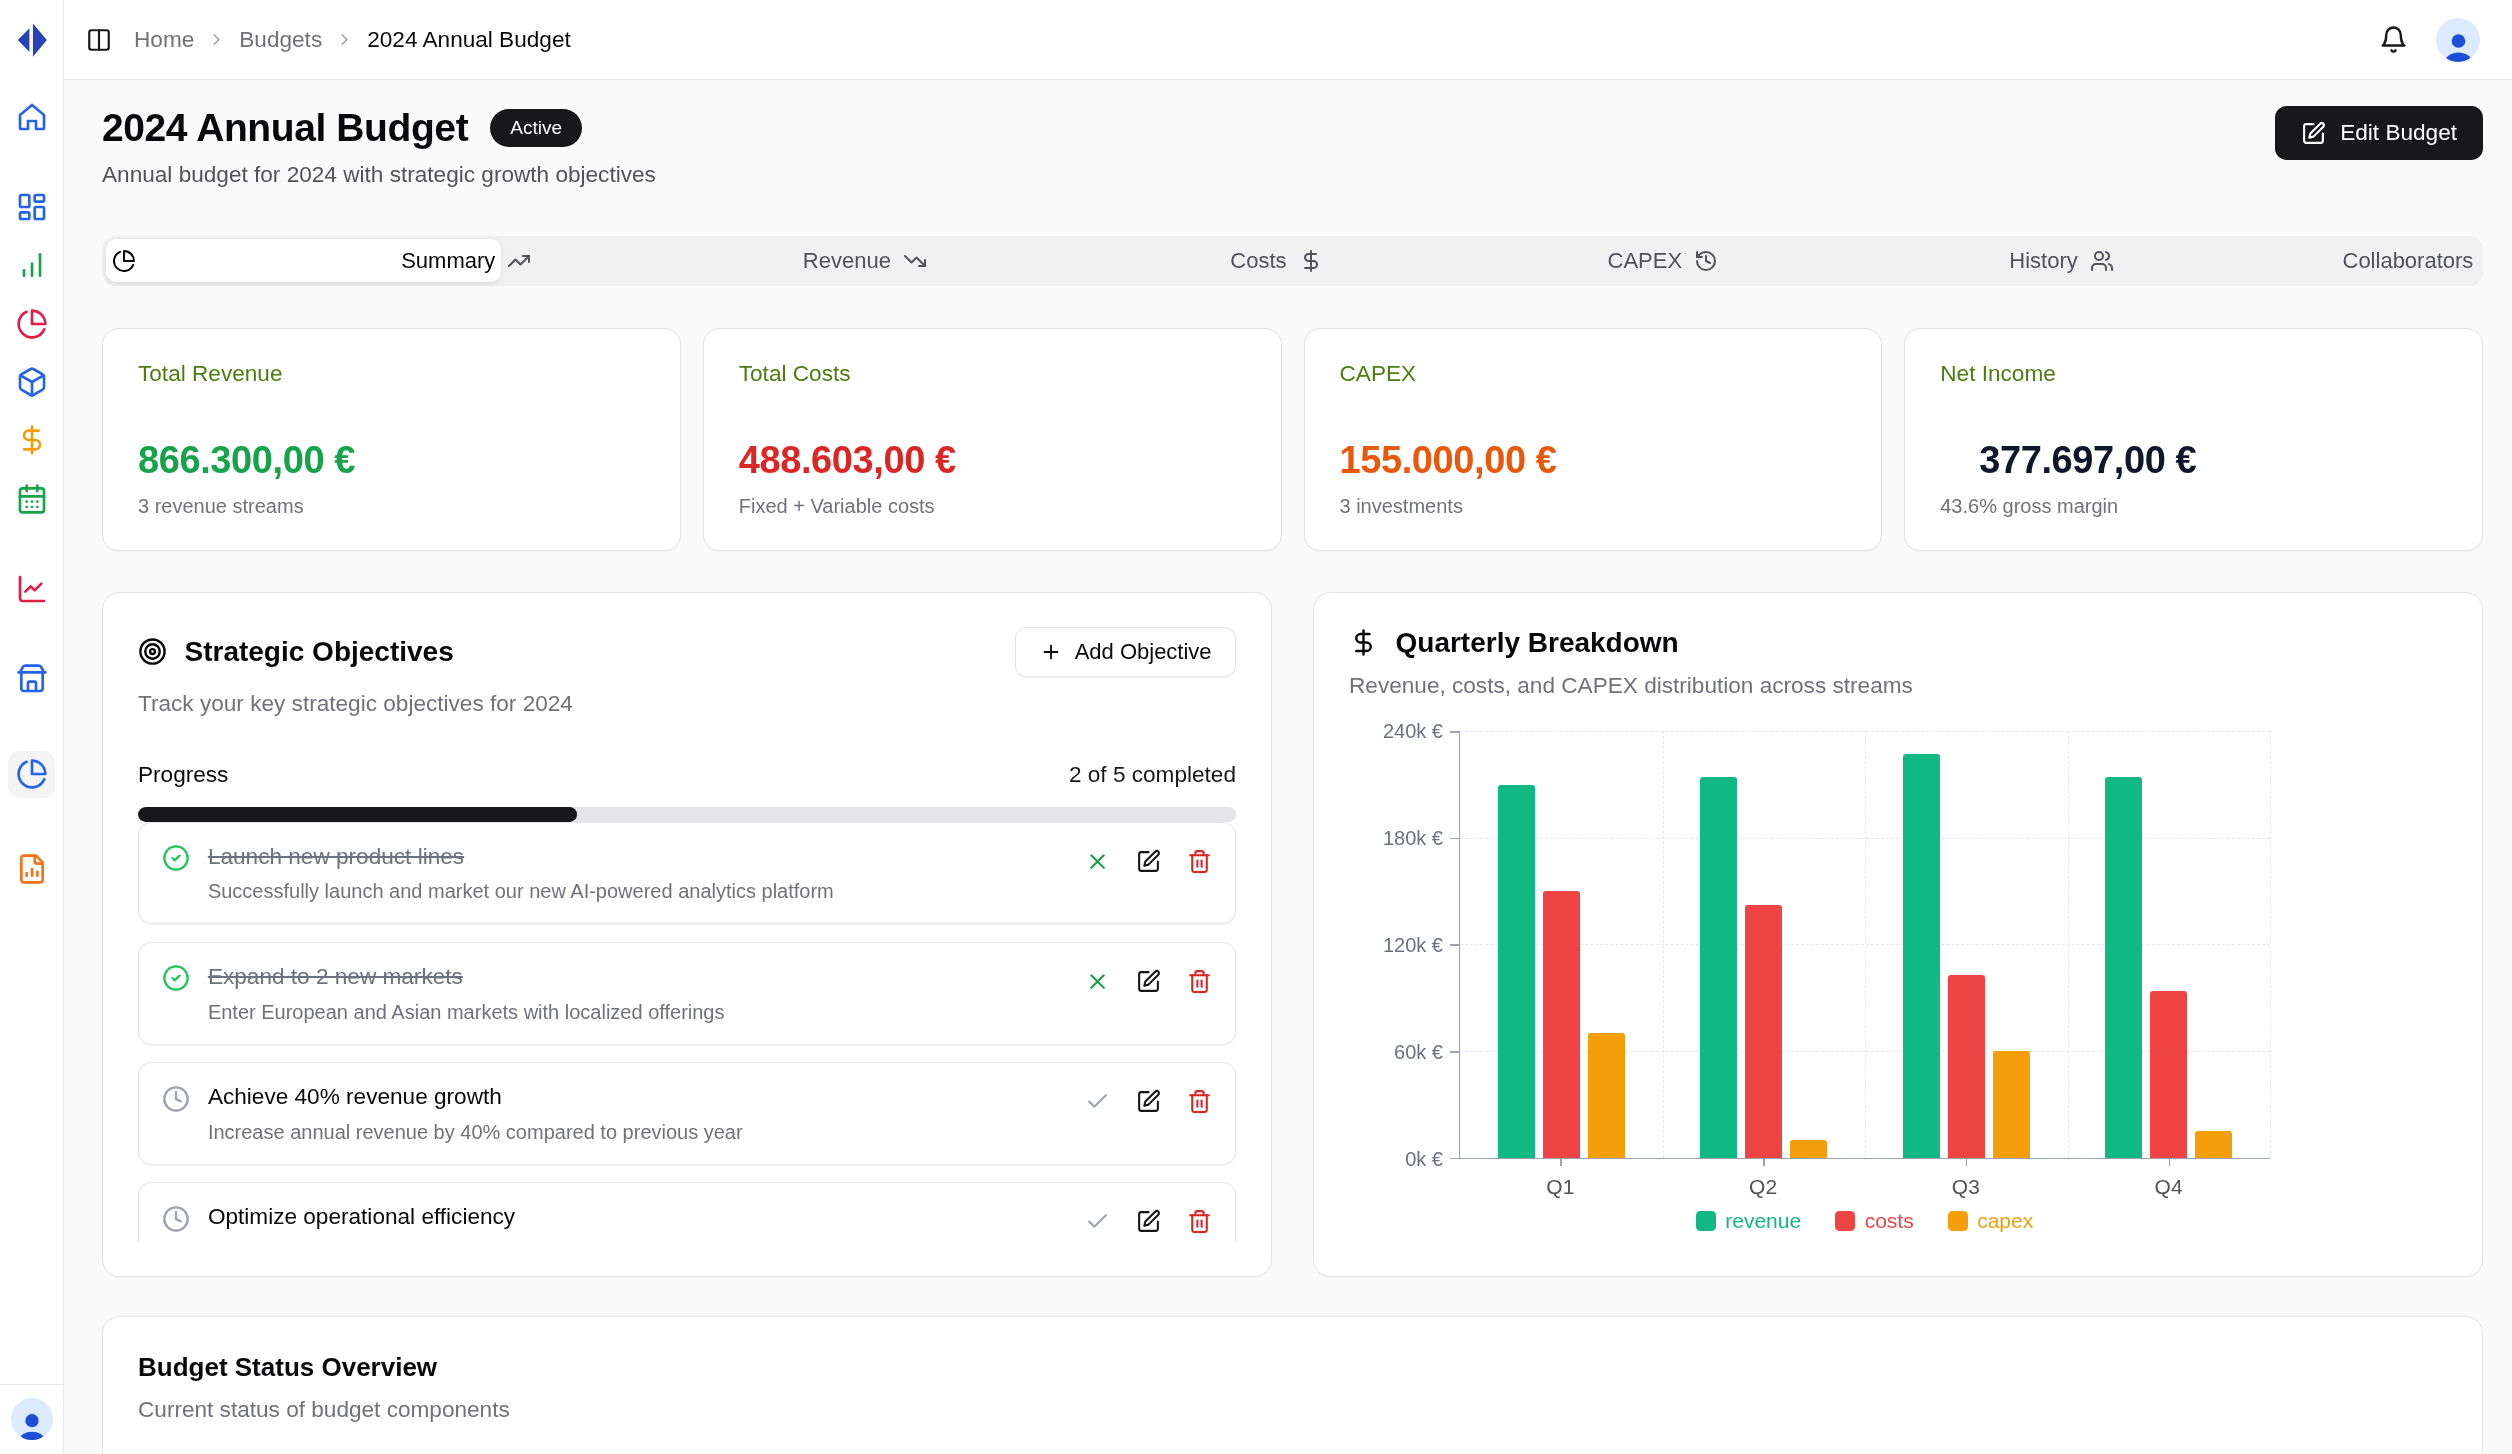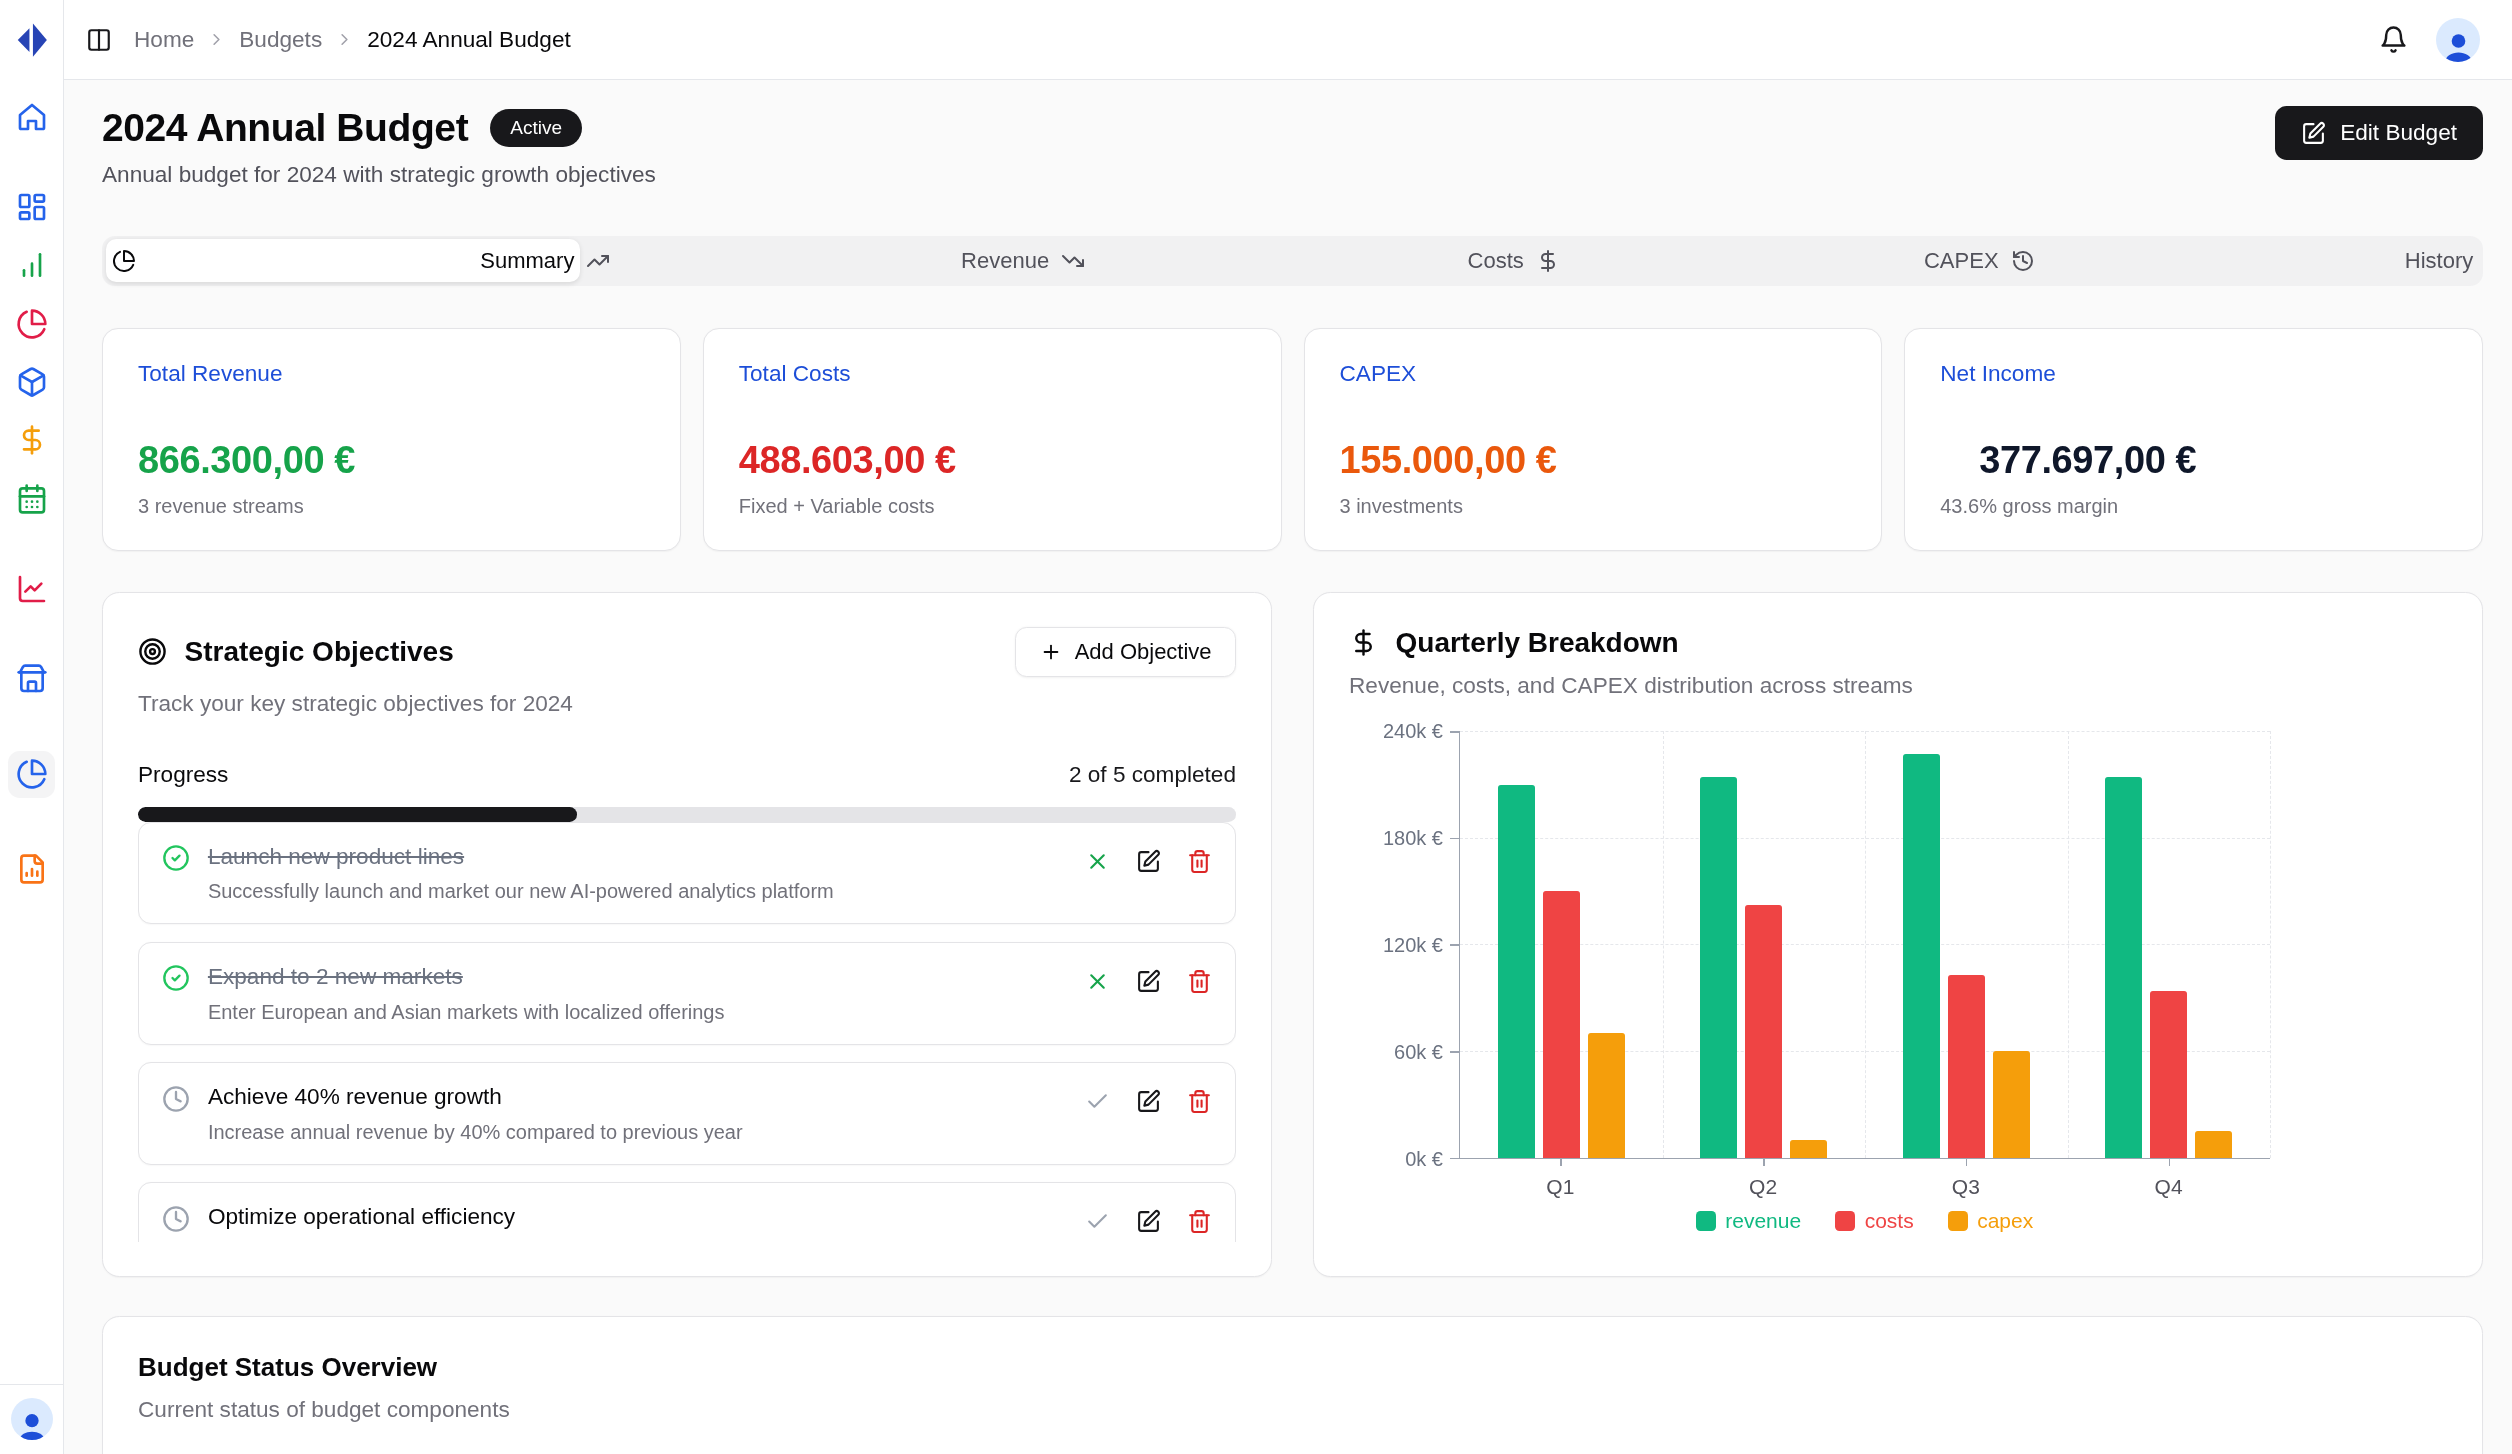--- a/index.html
+++ b/index.html
@@ -59,21 +59,21 @@
   .tab { flex:1; display:flex; align-items:center; justify-content:space-between; gap:13px;
          font-size:22px; color:#52525b; background:none; border:none; border-radius:10.2px;
          cursor:pointer; font-family:inherit; }
   .tab .i { font-size:24px; }
   .tab.active { background:#fff; color:#09090b; font-weight:500; box-shadow:0 1.5px 5.8px rgba(0,0,0,.1); }
 
   
   .stat-grid { display:grid; grid-template-columns:repeat(4,1fr); gap:22px; margin-bottom:41px; }
   .stat-card { background:#fff; border:0.7px solid #e4e4e7; border-radius:16px; padding:32px 35px;
                height:223px; display:flex; flex-direction:column; box-shadow:0 0.7px 1.5px rgba(0,0,0,.04); }
-  .stat-label { font-size:22.6px; color:#1d4ed8; }
+  .stat-label { font-size:22.6px; color:#4d7c0f; }
   .stat-value { font-size:38px; font-weight:700; margin-top:auto; letter-spacing:-0.4px; }
   .stat-note { font-size:20px; color:#71717a; margin-top:13px; }
 
   
   .panels { display:grid; grid-template-columns:1fr 1fr; gap:41px; margin-bottom:39px; }
   .panel { background:#fff; border:0.7px solid #e4e4e7; border-radius:17.5px; padding:34px 35px;
            height:685px; box-shadow:0 0.7px 1.5px rgba(0,0,0,.04); display:flex; flex-direction:column;
            overflow:hidden; }
   .panel-head { display:flex; justify-content:space-between; align-items:center; }
   .panel-title { display:flex; align-items:center; gap:17.5px; font-size:28px; font-weight:700; }
@@ -359,20 +359,31 @@
           </button>
           <button class="tab">
             <span class="i" style="font-size: 24px;">
               <svg viewBox="0 0 24 24" fill="none" stroke="currentColor" stroke-width="2" stroke-linecap="round" stroke-linejoin="round">
                 <path d="M3 12a9 9 0 1 0 9-9 9.75 9.75 0 0 0-6.74 2.74L3 8"></path>
                 <path d="M3 3v5h5"></path>
                 <path d="M12 7v5l4 2"></path>
               </svg>
             </span>
             <span>History</span>
+          </button>
+          <button class="tab">
+            <span class="i" style="font-size: 24px;">
+              <svg viewBox="0 0 24 24" fill="none" stroke="currentColor" stroke-width="2" stroke-linecap="round" stroke-linejoin="round">
+                <path d="M16 21v-2a4 4 0 0 0-4-4H6a4 4 0 0 0-4 4v2"></path>
+                <circle cx="9" cy="7" r="4"></circle>
+                <path d="M22 21v-2a4 4 0 0 0-3-3.87"></path>
+                <path d="M16 3.13a4 4 0 0 1 0 7.75"></path>
+              </svg>
+            </span>
+            <span>Collaborators</span>
           </button>
         </div>
 
       <div class="stat-grid" id="stat-grid">
           <article class="stat-card">
             <div class="stat-label">Total Revenue</div>
             <div class="stat-value" style="color: rgb(22, 163, 74);">866.300,00 €</div>
             <div class="stat-note">3 revenue streams</div>
           </article>
           <article class="stat-card">

